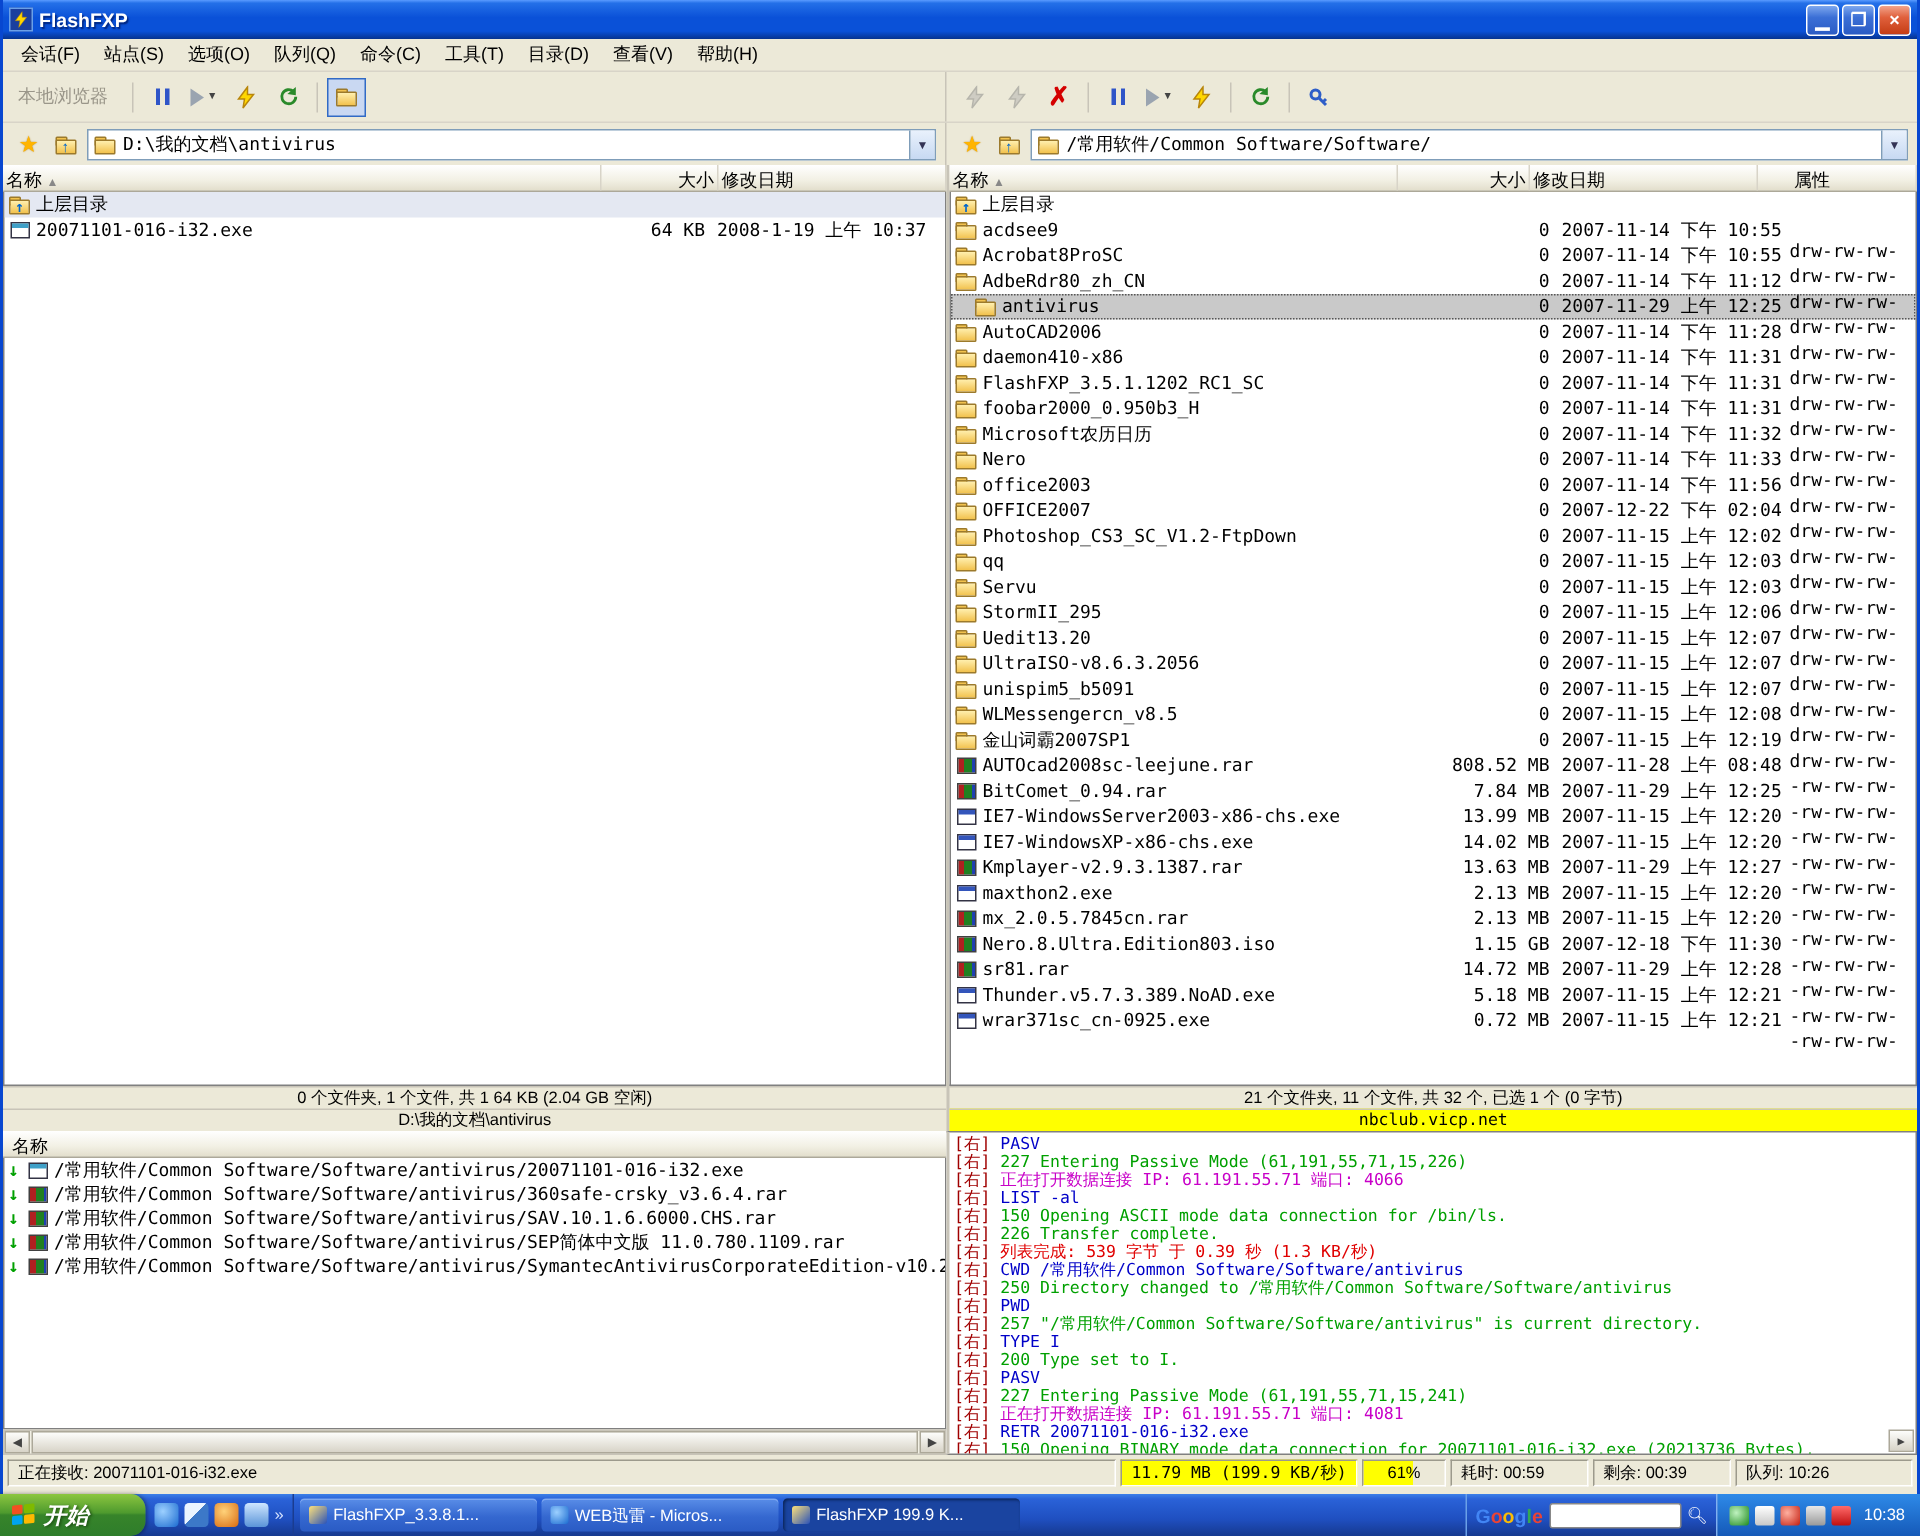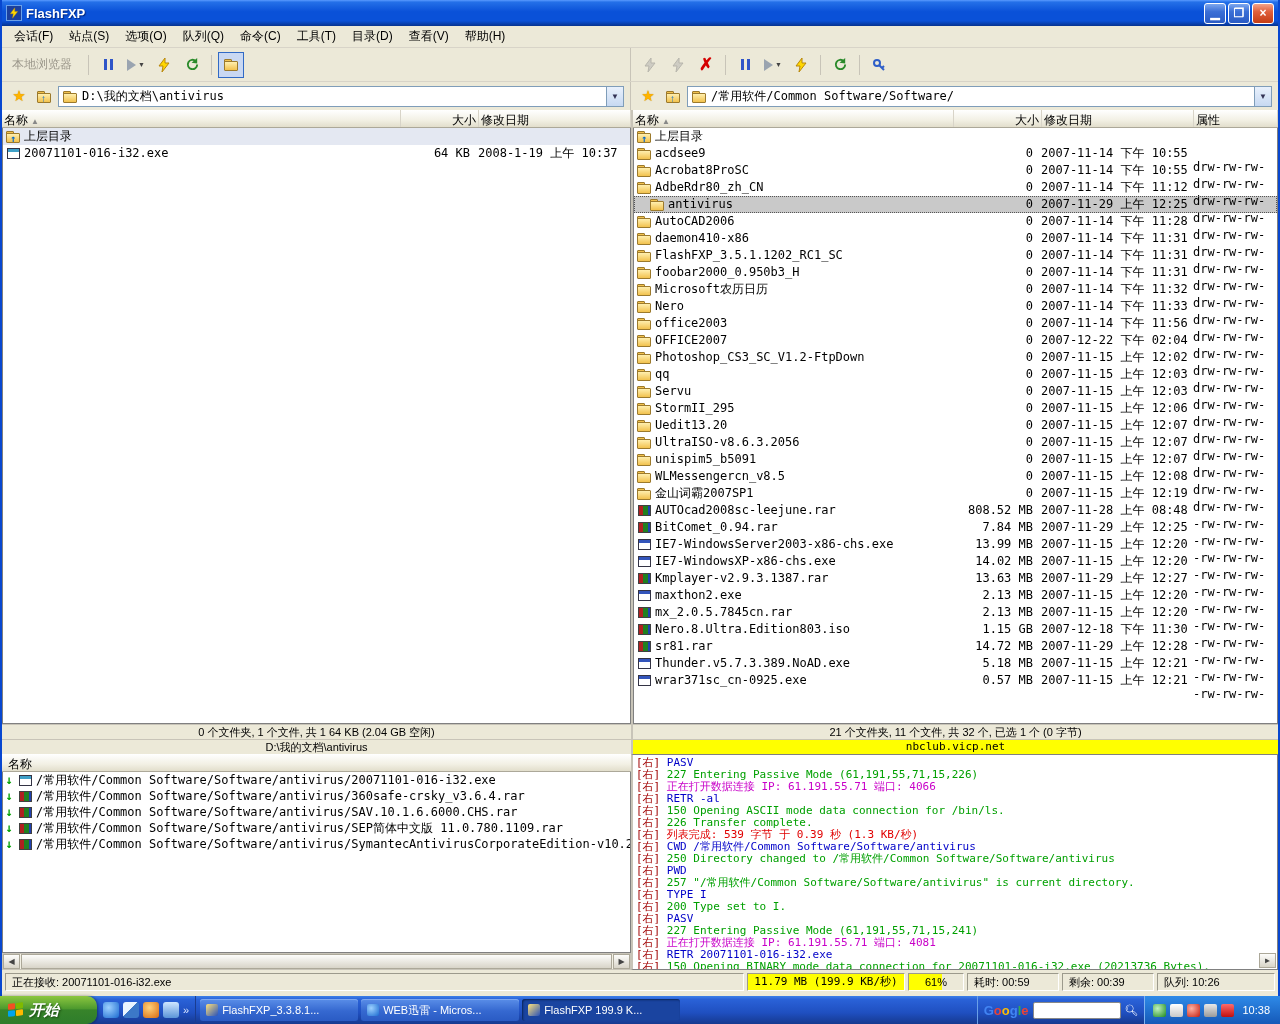--- a/index.html
+++ b/index.html
@@ -73,21 +73,21 @@
   .frow.sel2 { background:#E4E8F2; }
   .cn { flex:1; overflow:hidden; }
   .cs { flex:none; text-align:right; padding-right:8px; }
   .cd { flex:none; }
   .ca { flex:none; }
   .pane.lt .cs { width:78px; } .pane.lt .cd { width:152px; }
   .pane.rt .cs { width:88px; } .pane.rt .cd { width:152px; } .pane.rt .ca { width:84px;margin-top:28px; }
   .pane.lt .hc.h-name { flex:1; } .pane.lt .hc.h-size { width:78px; text-align:right; }
   .pane.lt .hc.h-date { width:152px; }
   .pane.rt .hc.h-name { flex:1; } .pane.rt .hc.h-size { width:88px; text-align:right; }
-  .pane.rt .hc.h-date { width:152px; } .pane.rt .hc.h-attr { width:84px; }
+  .pane.rt .hc.h-date { width:152px; } .pane.rt .hc.h-attr { width:84px;margin-left:22px; }
   .pstat { height:15px; flex:none; line-height:14px; text-align:center; border-top:1px solid #C8C4B8;
     font-size:11px; overflow:hidden; }
   .pstat.host { background:#FFFF00; font-family:"DejaVu Sans Mono", monospace; }
 
   
   .fic { display:inline-block; width:15px; height:13px; margin:0 3px 0 3px; position:relative; flex:none; }
   .ic-folder::before, .ic-up::before { content:""; position:absolute; top:1px; left:0; width:6px; height:4px;
     background:#F2C24E; border:1px solid #9C7A2C; border-radius:1px 1px 0 0; }
   .ic-folder::after, .ic-up::after { content:""; position:absolute; left:0; right:1px; top:3px; bottom:0;
     background:linear-gradient(180deg,#FFEFAE,#F2C24E); border:1px solid #9C7A2C; border-radius:1px; }
@@ -542,21 +542,21 @@
           <div class="frow">
             <span class="fic ic-exe"></span>
             <span class="cn">Thunder.v5.7.3.389.NoAD.exe</span>
             <span class="cs">5.18 MB</span>
             <span class="cd">2007-11-15 上午 12:21</span>
             <span class="ca">-rw-rw-rw-</span>
           </div>
           <div class="frow">
             <span class="fic ic-exe"></span>
             <span class="cn">wrar371sc_cn-0925.exe</span>
-            <span class="cs">0.57 MB</span>
+            <span class="cs">0.72 MB</span>
             <span class="cd">2007-11-15 上午 12:21</span>
             <span class="ca">-rw-rw-rw-</span>
           </div>
         </div>
       <div class="pstat">21 个文件夹, 11 个文件, 共 32 个, 已选 1 个 (0 字节)</div>
       <div class="pstat host">nbclub.vicp.net</div>
     </div>
   </div>
 
   <div class="bottom">
@@ -593,21 +593,21 @@
         <span class="sbtn">◀</span>
         <span class="sthumb"></span>
         <span class="sbtn">▶</span>
       </div>
     </div>
     <div class="logpane" id="log-lines">
       <span class="log-corner sbtn">▶</span>
     <div class="logline"><span class="lpfx">[右]</span><span class="ltxt t-cmd"> PASV</span></div>
         <div class="logline"><span class="lpfx">[右]</span><span class="ltxt t-reply"> 227 Entering Passive Mode (61,191,55,71,15,226)</span></div>
         <div class="logline"><span class="lpfx">[右]</span><span class="ltxt t-info"> 正在打开数据连接 IP: 61.191.55.71 端口: 4066</span></div>
-        <div class="logline"><span class="lpfx">[右]</span><span class="ltxt t-cmd"> RETR -al</span></div>
+        <div class="logline"><span class="lpfx">[右]</span><span class="ltxt t-cmd"> LIST -al</span></div>
         <div class="logline"><span class="lpfx">[右]</span><span class="ltxt t-reply"> 150 Opening ASCII mode data connection for /bin/ls.</span></div>
         <div class="logline"><span class="lpfx">[右]</span><span class="ltxt t-reply"> 226 Transfer complete.</span></div>
         <div class="logline"><span class="lpfx">[右]</span><span class="ltxt t-stat"> 列表完成: 539 字节 于 0.39 秒 (1.3 KB/秒)</span></div>
         <div class="logline"><span class="lpfx">[右]</span><span class="ltxt t-cmd"> CWD /常用软件/Common Software/Software/antivirus</span></div>
         <div class="logline"><span class="lpfx">[右]</span><span class="ltxt t-reply"> 250 Directory changed to /常用软件/Common Software/Software/antivirus</span></div>
         <div class="logline"><span class="lpfx">[右]</span><span class="ltxt t-cmd"> PWD</span></div>
         <div class="logline"><span class="lpfx">[右]</span><span class="ltxt t-reply"> 257 "/常用软件/Common Software/Software/antivirus" is current directory.</span></div>
         <div class="logline"><span class="lpfx">[右]</span><span class="ltxt t-cmd"> TYPE I</span></div>
         <div class="logline"><span class="lpfx">[右]</span><span class="ltxt t-reply"> 200 Type set to I.</span></div>
         <div class="logline"><span class="lpfx">[右]</span><span class="ltxt t-cmd"> PASV</span></div>

